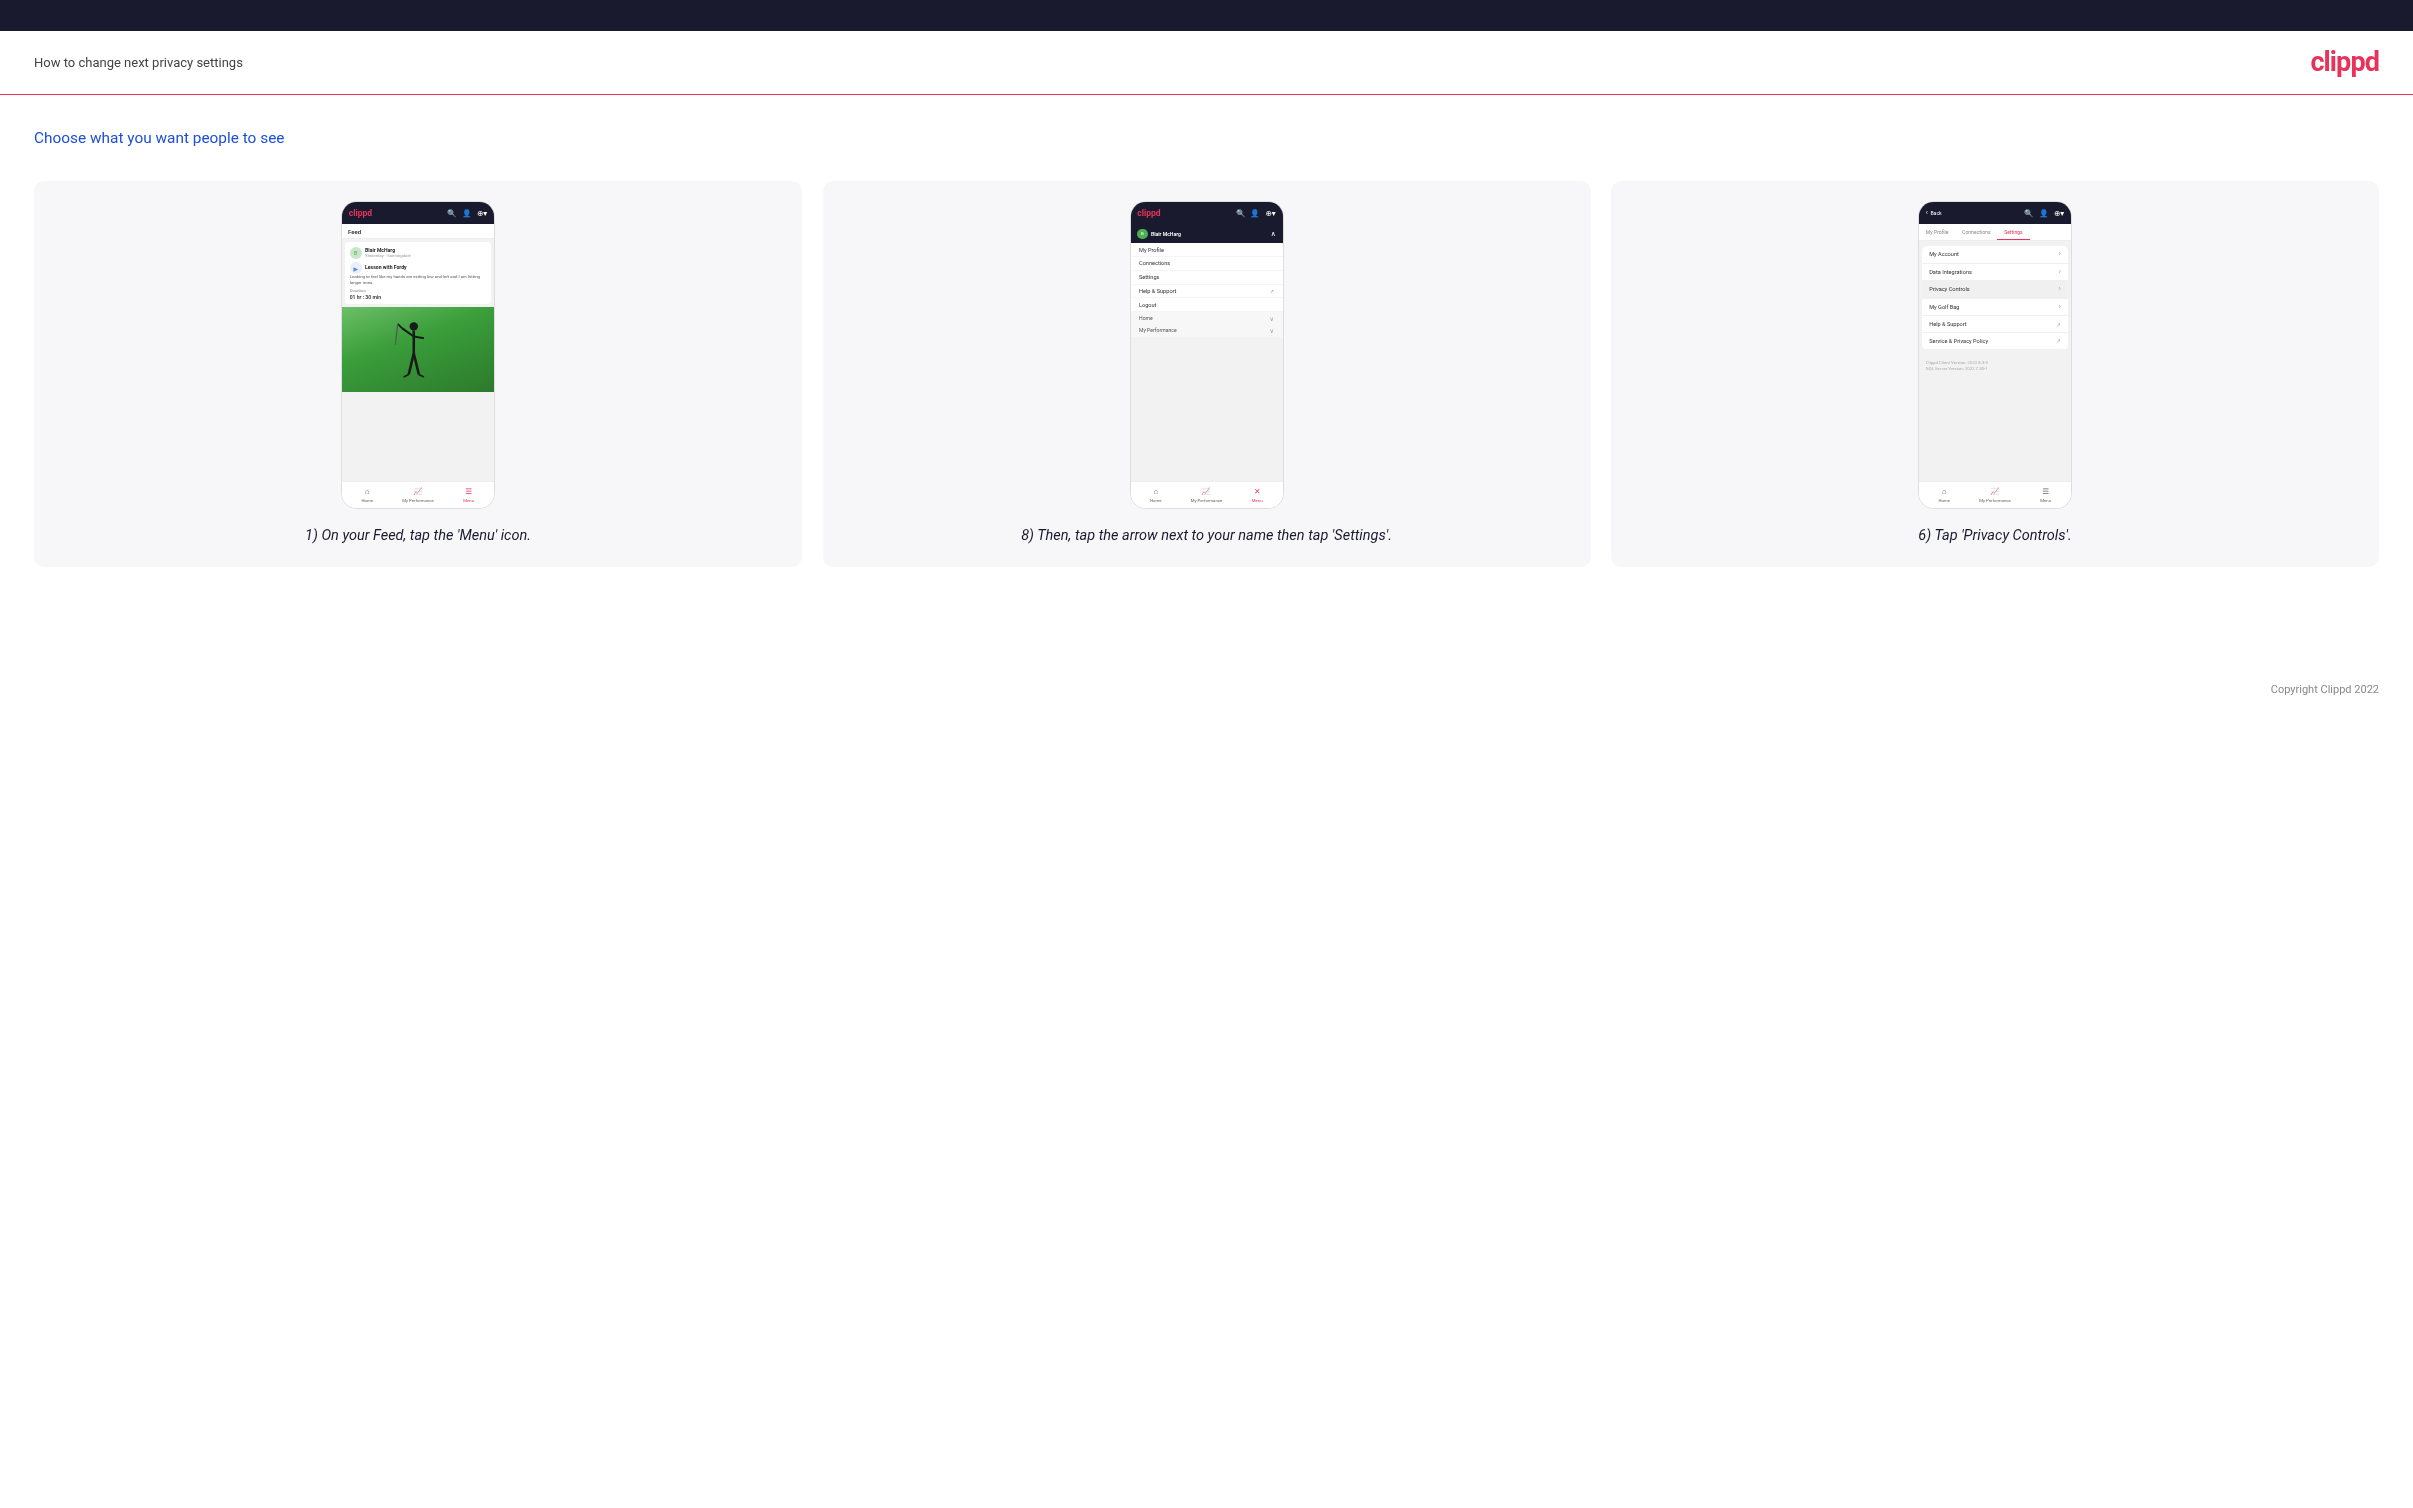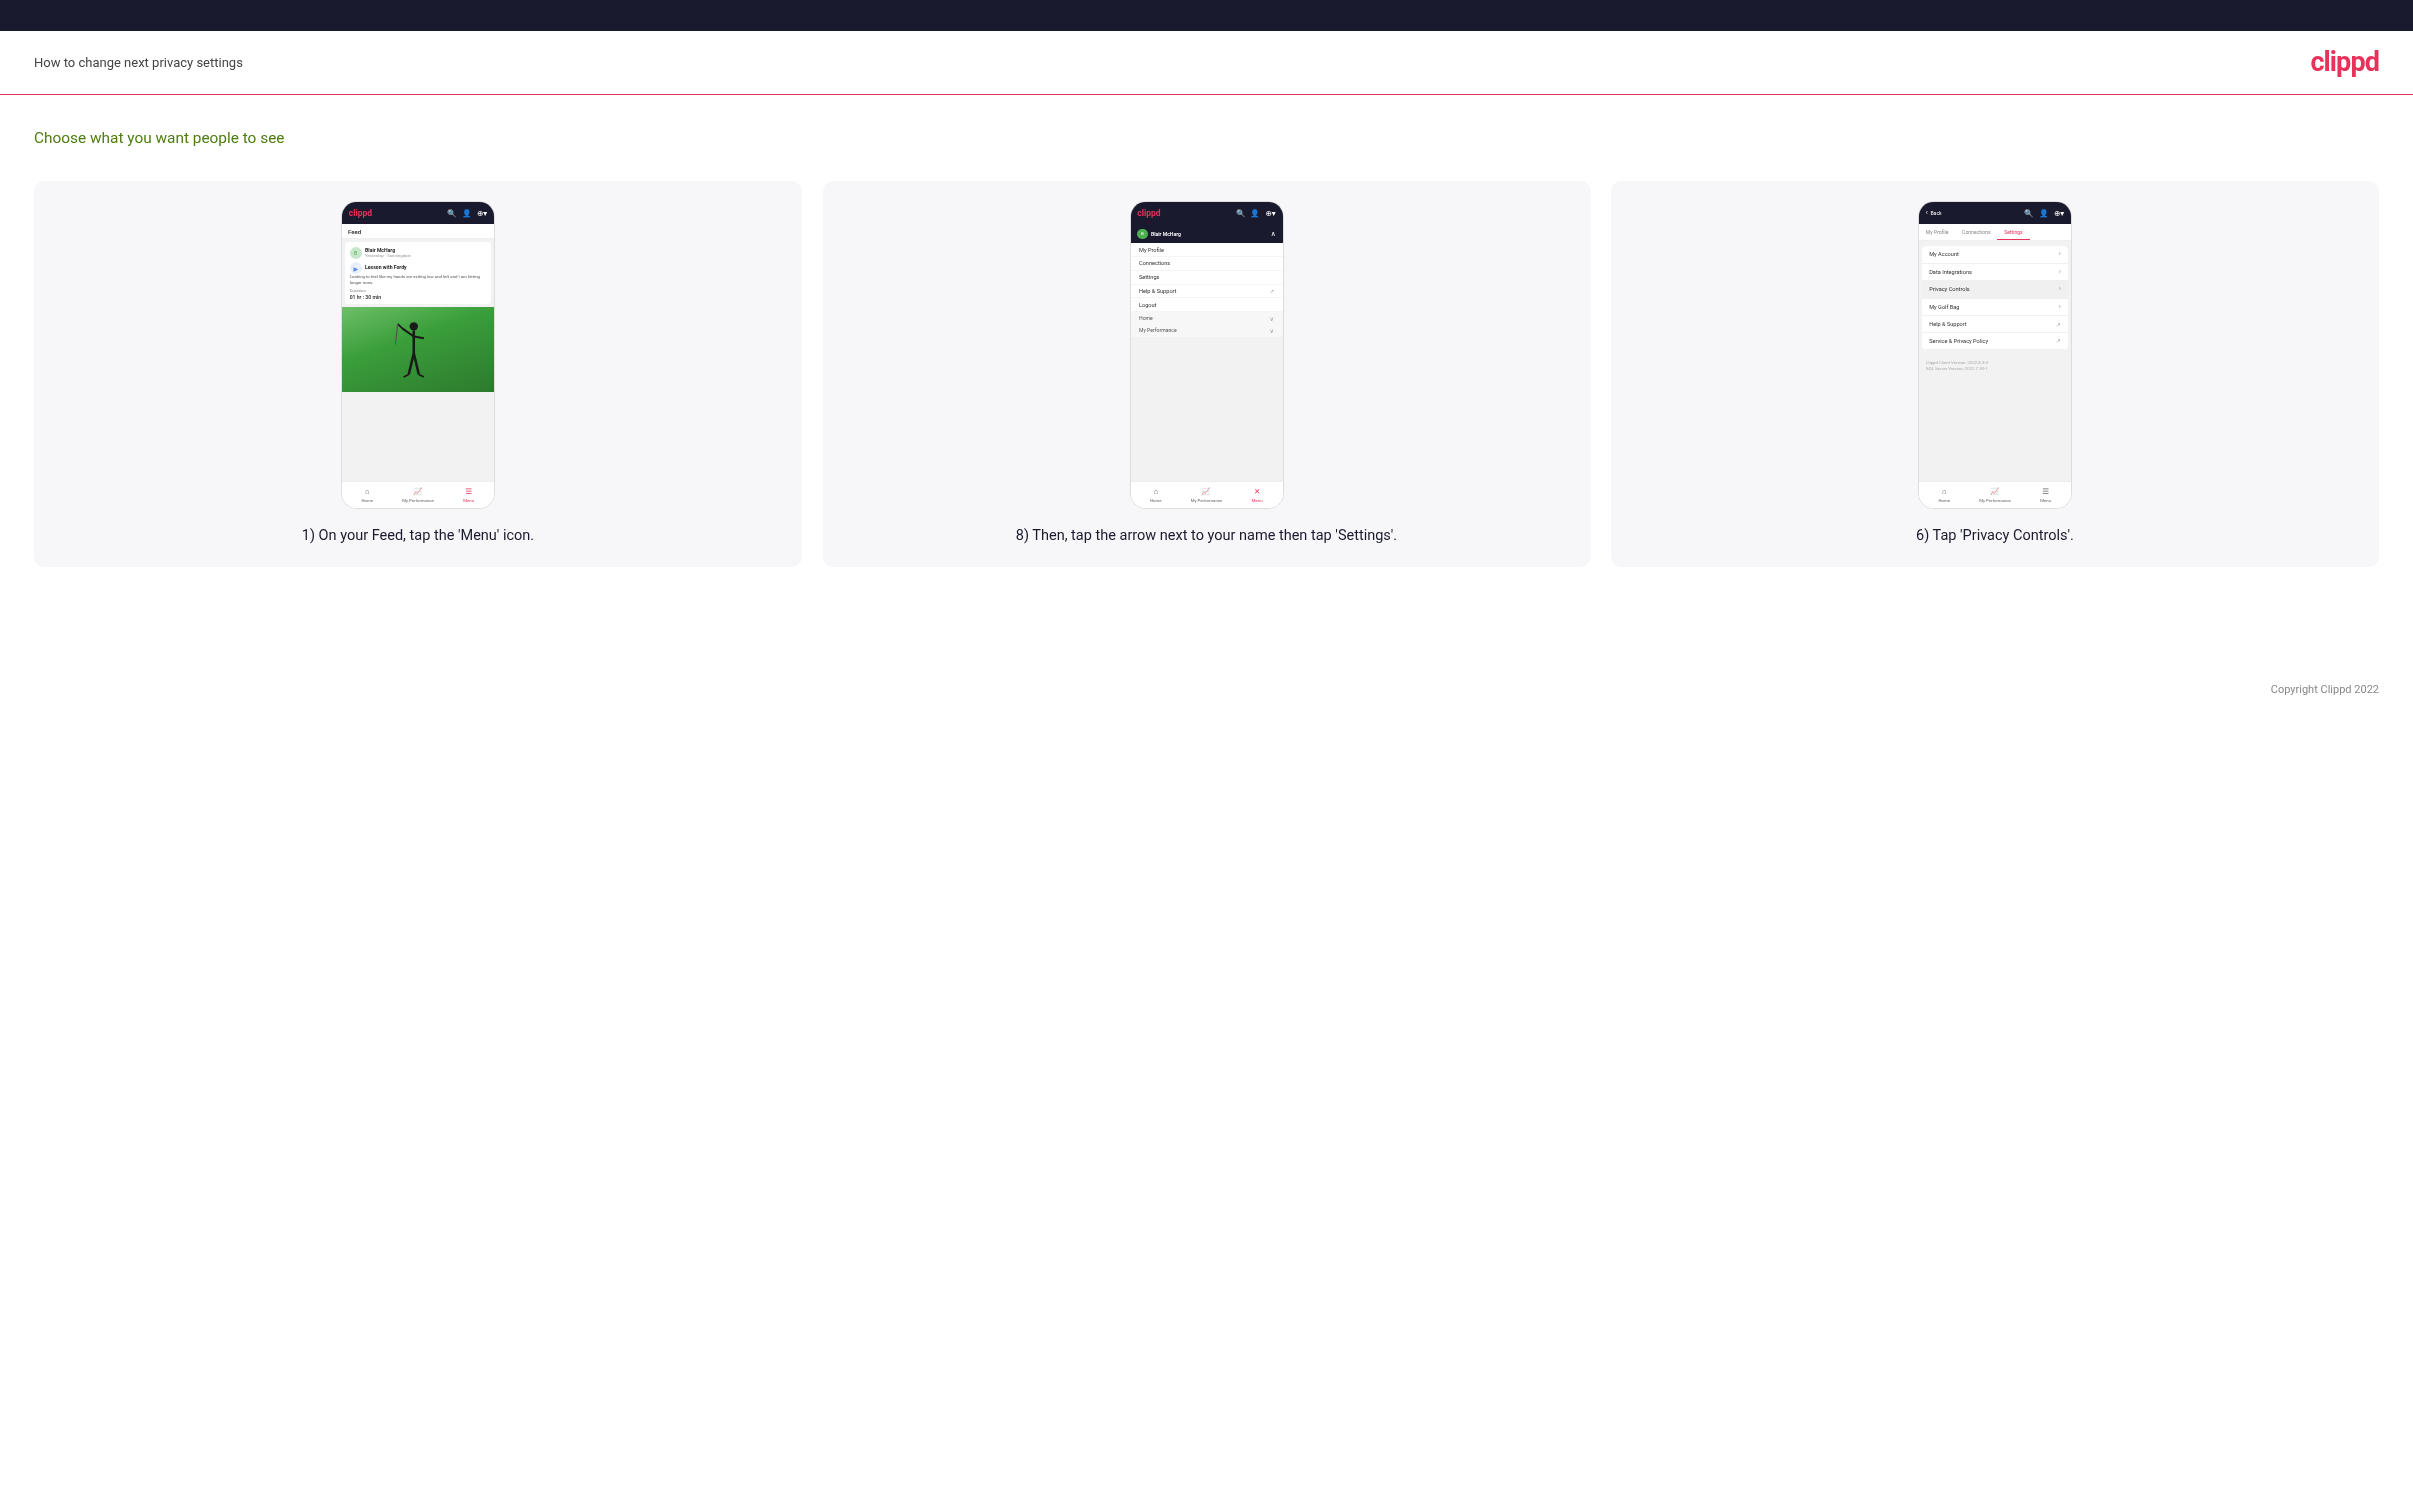--- a/index.html
+++ b/index.html
@@ -40,21 +40,21 @@
       padding: 34px 34px 51px;
     }
     .page-title {
       font-size: 24px;
       font-weight: 700;
       color: #1a1a2e;
       margin-bottom: 5.1px;
     }
     .page-subtitle {
       font-size: 15.4px;
-      color: #4d7c0f;
+      color: #1d4ed8;
       margin-bottom: 34px;
     }
 
     
     .steps-grid {
       display: grid;
       grid-template-columns: repeat(3, 1fr);
       gap: 20.5px;
       margin-bottom: 51px;
     }
@@ -327,20 +327,21 @@
       line-height: 1.5;
     }
 
     
     .step-caption {
       font-size: 14.5px;
       color: #1a1a2e;
       text-align: center;
       line-height: 1.4;
       font-weight: 400;
+      font-style: italic;
     }
 
     
     .footer {
       padding: 13.7px 34px;
       font-size: 11px;
       color: #888;
       text-align: right;
     }
 

